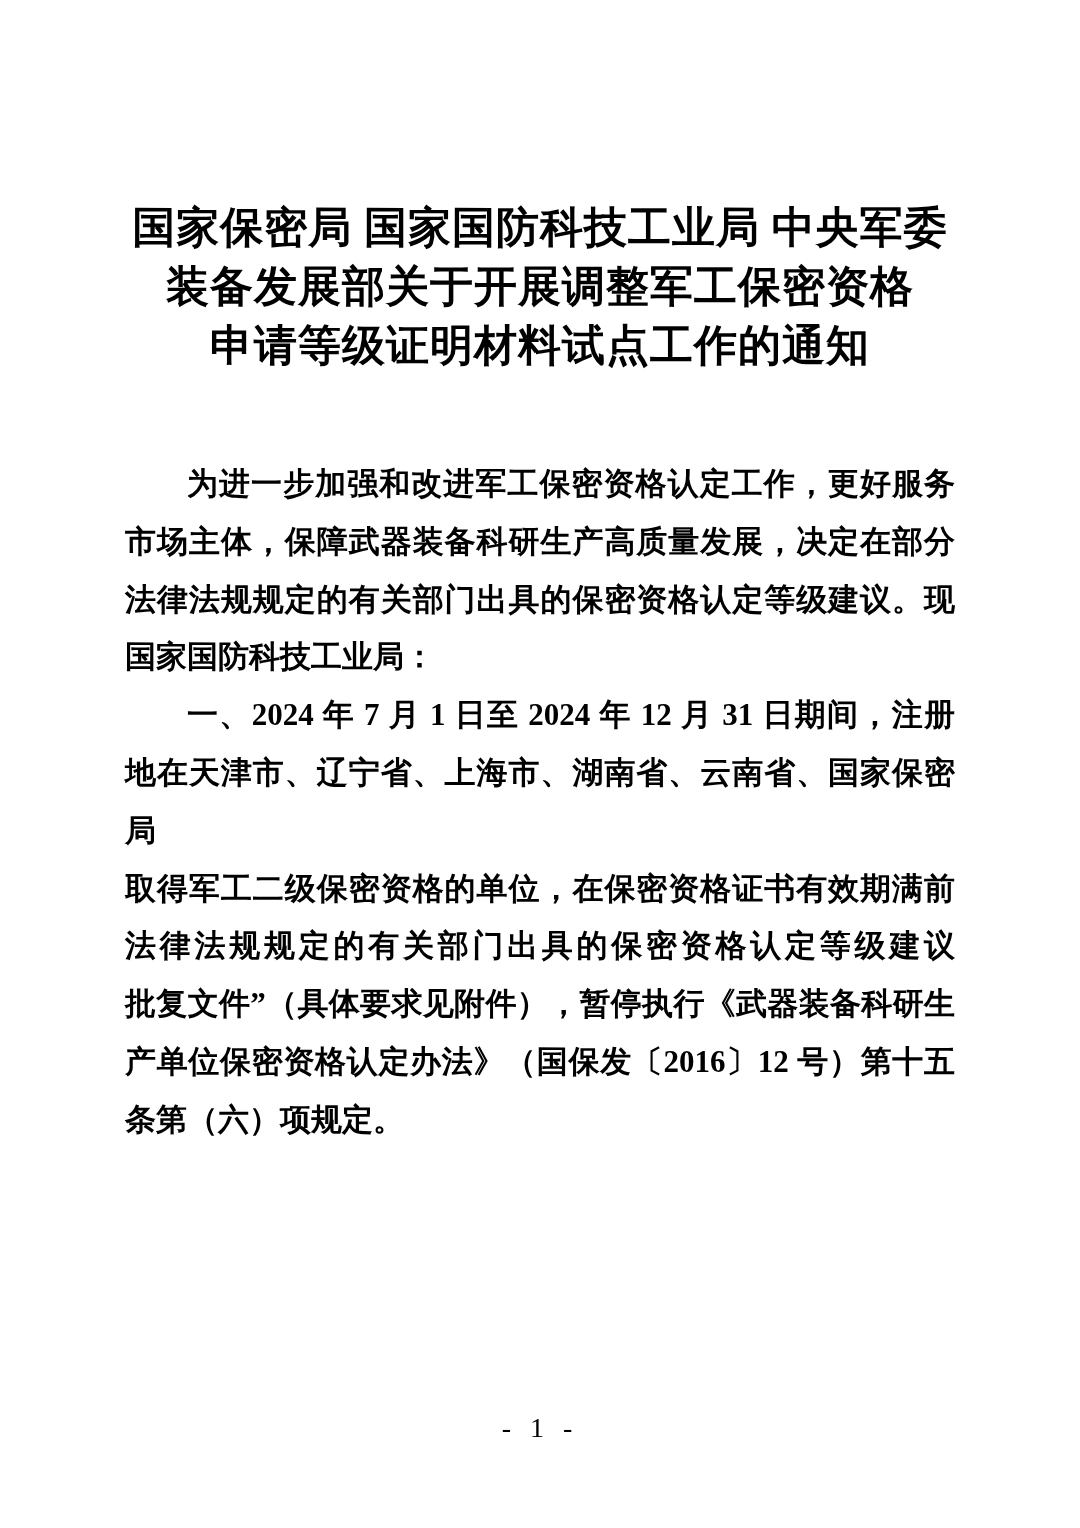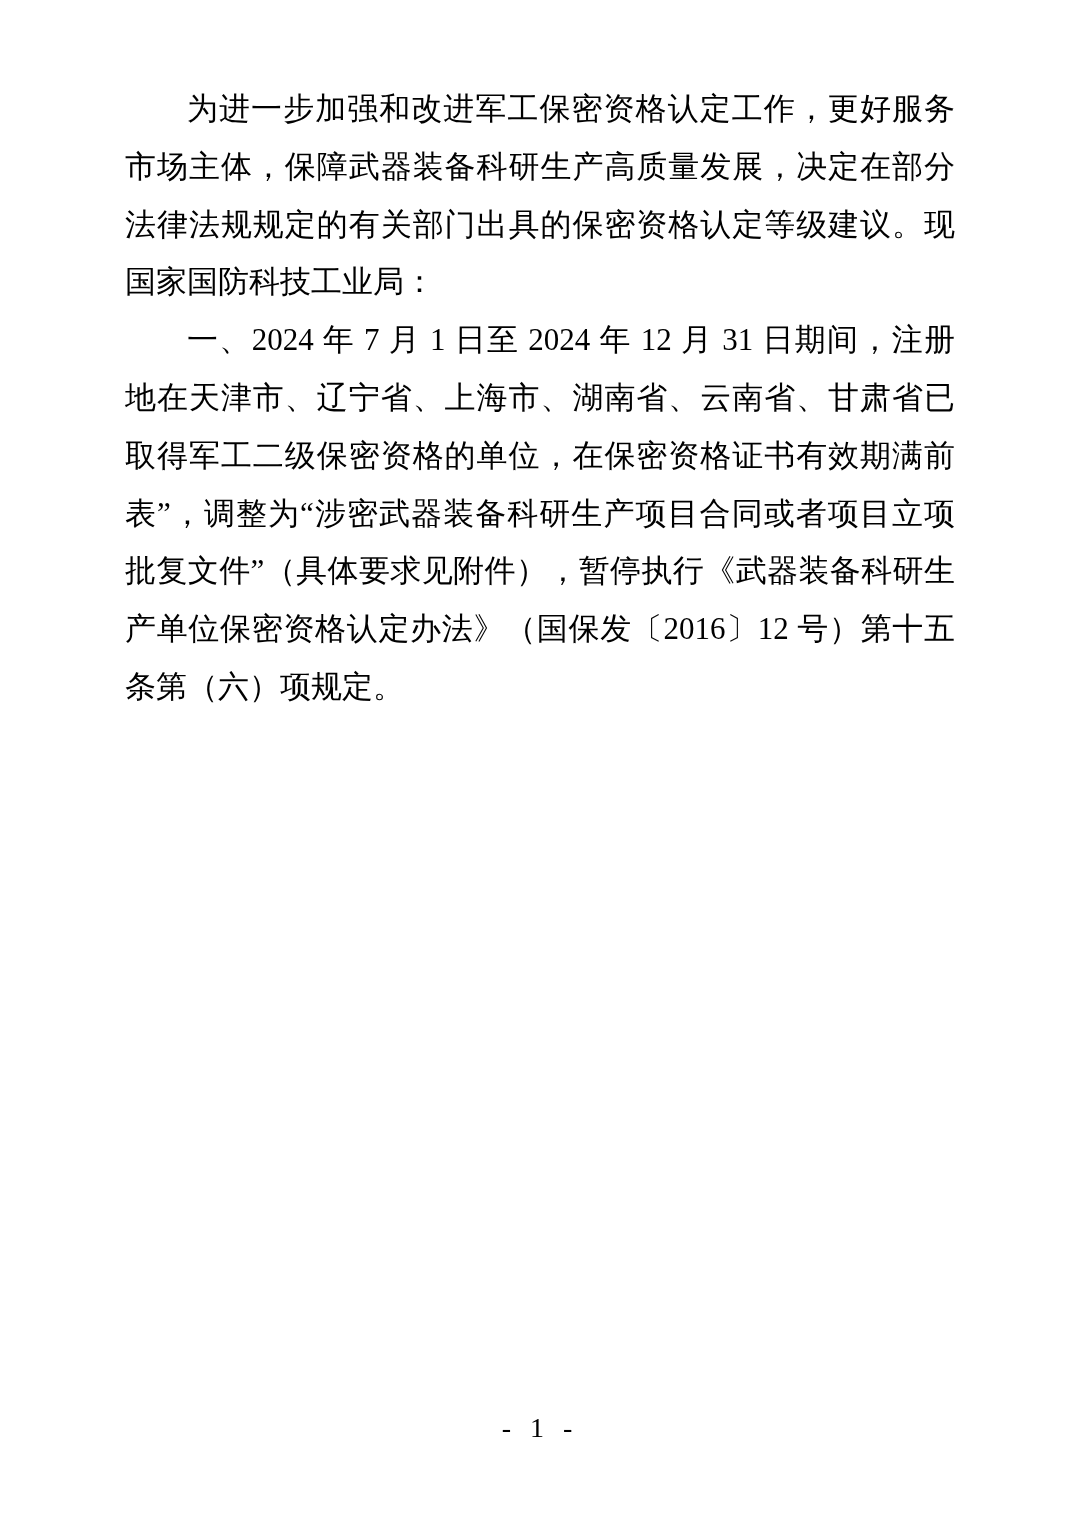--- a/index.html
+++ b/index.html
@@ -26,21 +26,21 @@
     letter-spacing: 1px;
   }
   .title-line {
     white-space: nowrap;
   }
   .doc-body {
     margin: 80px auto 0 auto;
     width: 830px;
     font-size: 31px;
     line-height: 57.8px;
-    font-weight: normal;
+    font-weight: bold;
   }
   .paragraph {
     margin: 0;
   }
   .body-line {
     text-align: justify;
     text-align-last: justify;
   }
   .body-line.first-line {
     text-indent: 2em;
@@ -57,33 +57,38 @@
     font-size: 28px;
     font-weight: normal;
     letter-spacing: 6px;
   }
 </style>
 </head>
 <body>
 
 <div class="page">
 
+  <div class="doc-title">
+      <div class="title-line">国家保密局 国家国防科技工业局 中央军委</div>
+      <div class="title-line">装备发展部关于开展调整军工保密资格</div>
+      <div class="title-line">申请等级证明材料试点工作的通知</div>
+    </div>
 
   <div class="doc-body">
       <div class="paragraph">
         <div class="body-line first-line">为进一步加强和改进军工保密资格认定工作，更好服务</div>
         <div class="body-line">市场主体，保障武器装备科研生产高质量发展，决定在部分</div>
         <div class="body-line">法律法规规定的有关部门出具的保密资格认定等级建议。现</div>
         <div class="body-line final-line">国家国防科技工业局：</div>
       </div>
       <div class="paragraph">
         <div class="body-line first-line">一、2024 年 7 月 1 日至 2024 年 12 月 31 日期间，注册</div>
-        <div class="body-line">地在天津市、辽宁省、上海市、湖南省、云南省、甘肃省已</div>
+        <div class="body-line">地在天津市、辽宁省、上海市、湖南省、云南省、国家保密局</div>
         <div class="body-line">取得军工二级保密资格的单位，在保密资格证书有效期满前</div>
-        <div class="body-line">表”，调整为“涉密武器装备科研生产项目合同或者项目立项</div>
+        <div class="body-line">法律法规规定的有关部门出具的保密资格认定等级建议</div>
         <div class="body-line">批复文件”（具体要求见附件），暂停执行《武器装备科研生</div>
         <div class="body-line">产单位保密资格认定办法》（国保发〔2016〕12 号）第十五</div>
         <div class="body-line final-line">条第（六）项规定。</div>
       </div>
     </div>
 
   <div class="page-footer">- 1 -</div>
 
 </div>
 

